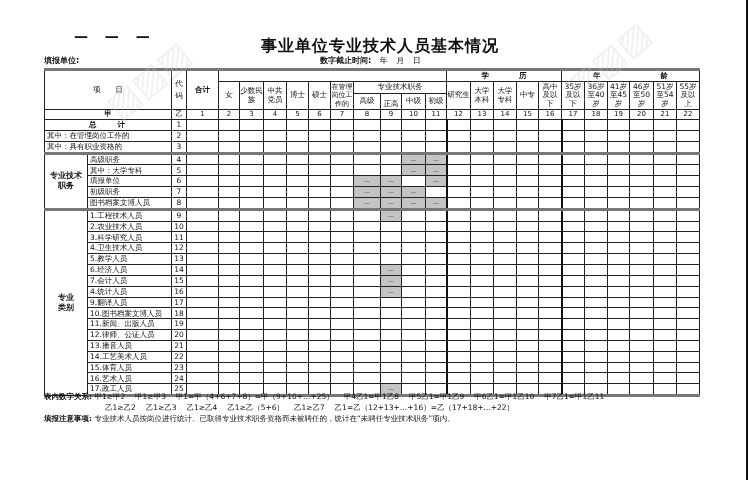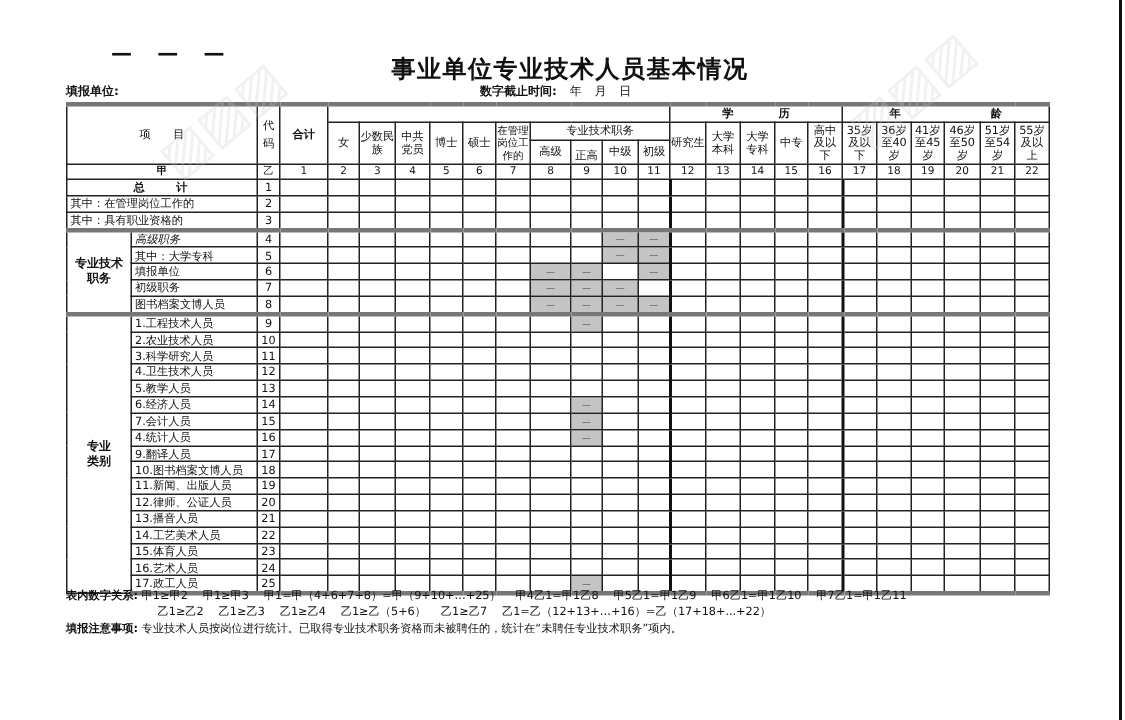--- a/index.html
+++ b/index.html
@@ -206,21 +206,21 @@
         <td class="thick-r"></td>
         <td></td>
         <td></td>
         <td></td>
         <td></td>
         <td></td>
         <td></td>
       </tr>
       <tr class="data">
         <td rowspan="5" class="vlabel" style="border-top: 3px solid rgb(119, 119, 119); width: 32px; padding: 0px 5px;">专业技术职务</td>
-        <td class="lefttxt" style="border-top: 3px solid rgb(119, 119, 119); font-style: italic;">高级职务</td>
+        <td class="lefttxt" style="border-top: 3px solid rgb(119, 119, 119);">高级职务</td>
         <td style="border-top: 3px solid rgb(119, 119, 119);">4</td>
         <td style="border-top: 3px solid rgb(119, 119, 119);"></td>
         <td style="border-top: 3px solid rgb(119, 119, 119);"></td>
         <td style="border-top: 3px solid rgb(119, 119, 119);"></td>
         <td style="border-top: 3px solid rgb(119, 119, 119);"></td>
         <td style="border-top: 3px solid rgb(119, 119, 119);"></td>
         <td style="border-top: 3px solid rgb(119, 119, 119);"></td>
         <td style="border-top: 3px solid rgb(119, 119, 119);"></td>
         <td style="border-top: 3px solid rgb(119, 119, 119);"></td>
         <td style="border-top: 3px solid rgb(119, 119, 119);"></td>

